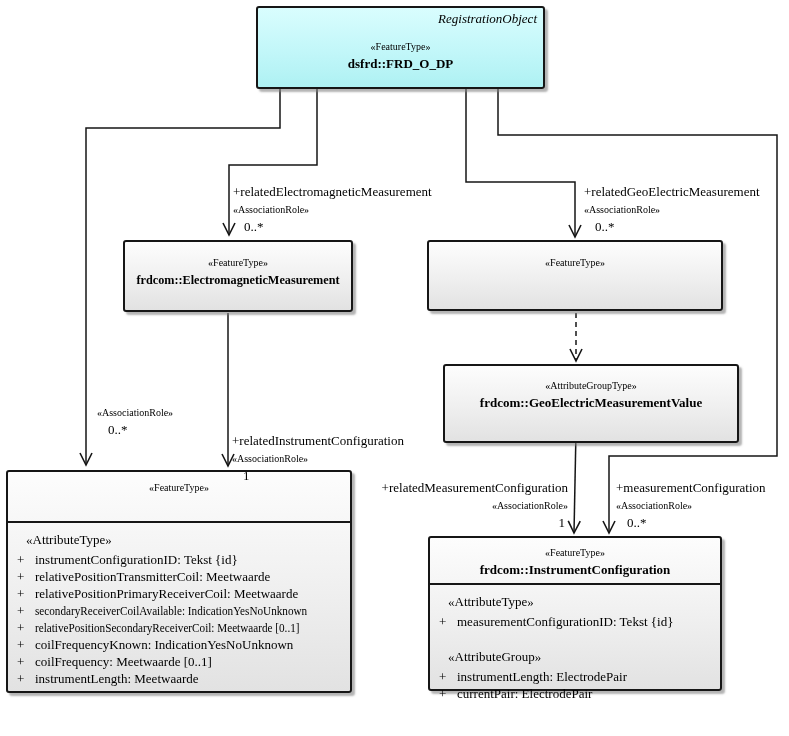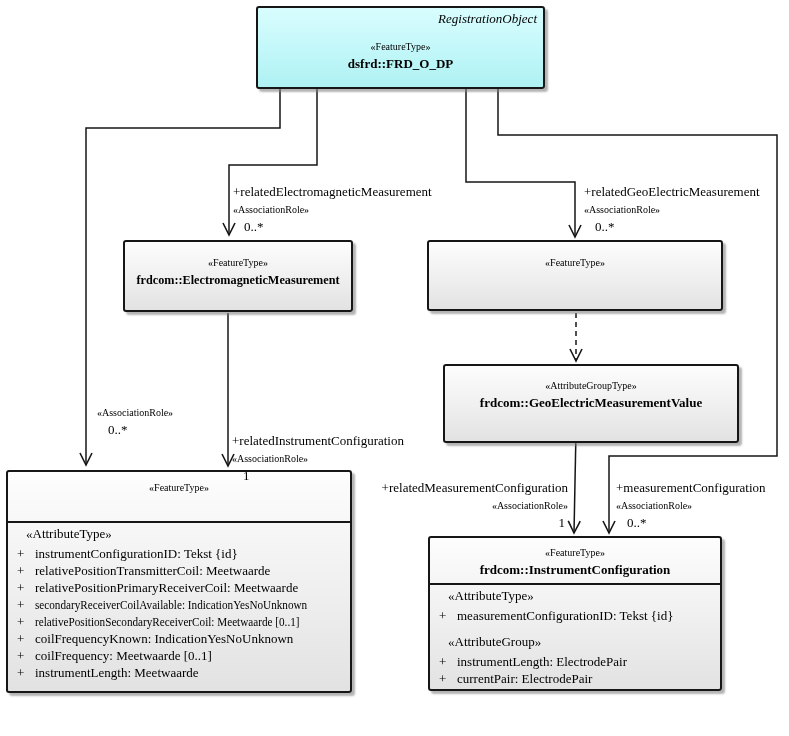--- a/index.html
+++ b/index.html
@@ -15,21 +15,21 @@
     background:linear-gradient(180deg,#fdfdfd 0%,#efefef 55%,#e2e2e2 100%);
     box-shadow:3px 3px 2px rgba(130,130,130,.6);
     box-sizing:border-box;
   }
   .umlbox.cyan{background:linear-gradient(180deg,#d9fdfe 0%,#c2f7f9 55%,#aef1f3 100%);}
   .head{position:relative;text-align:center;}
   .annotation{position:absolute;right:6px;top:3px;font-style:italic;font-size:13px;}
   .stereo{font-size:10px;line-height:16px;}
   .cls-name{font-size:13px;font-weight:bold;line-height:17px;white-space:nowrap;}
   .sep{border-top:2px solid #161616;margin:0;}
-  .attrs{padding-top:1px;font-size:13px;}
+  .attrs{padding-top:7px;font-size:13px;}
   .sect-hdr{margin:2px 0 3px 18px;font-size:13px;line-height:16px;}
   .arow{display:flex;height:17px;line-height:17px;white-space:nowrap;}
   .arow .vis{width:27px;padding-left:9px;box-sizing:border-box;flex:none;}
   .arow .atext{flex:1;overflow:visible;}
   .arow .atext.squeeze{transform:scaleX(.86);transform-origin:left center;}
 
   
   .assoc-label{position:absolute;font-size:13px;line-height:18.5px;white-space:nowrap;}
   .assoc-label .mult{padding-left:11px;}
   .assoc-label.right{text-align:right;}
@@ -130,21 +130,21 @@
       <div class="stereo">«FeatureType»</div>
       <div class="cls-name">frdcom::InstrumentConfiguration</div>
     </div>
     <div class="sep"></div>
     <div class="attrs">
       <div class="sect-hdr">«AttributeType»</div>
       <div class="arow">
         <span class="vis">+</span>
         <span class="atext">measurementConfigurationID: Tekst {id}</span>
       </div>
-      <div class="sect-hdr" style="margin-top:10px;">«AttributeGroup»</div>
+      <div class="sect-hdr" style="margin-top:19px;">«AttributeGroup»</div>
       <div class="arow">
         <span class="vis">+</span>
         <span class="atext">instrumentLength: ElectrodePair</span>
       </div>
       <div class="arow">
         <span class="vis">+</span>
         <span class="atext">currentPair: ElectrodePair</span>
       </div>
     </div>
   </div>

